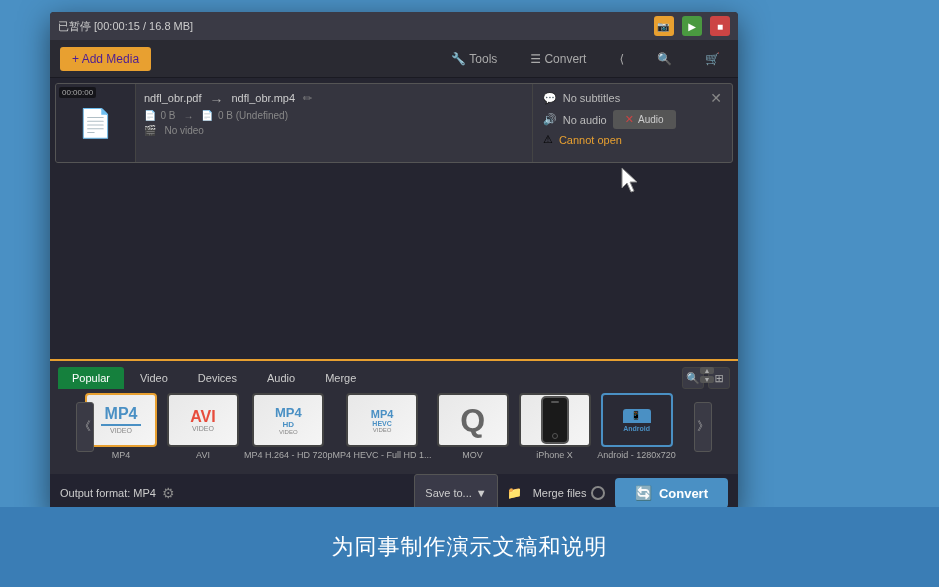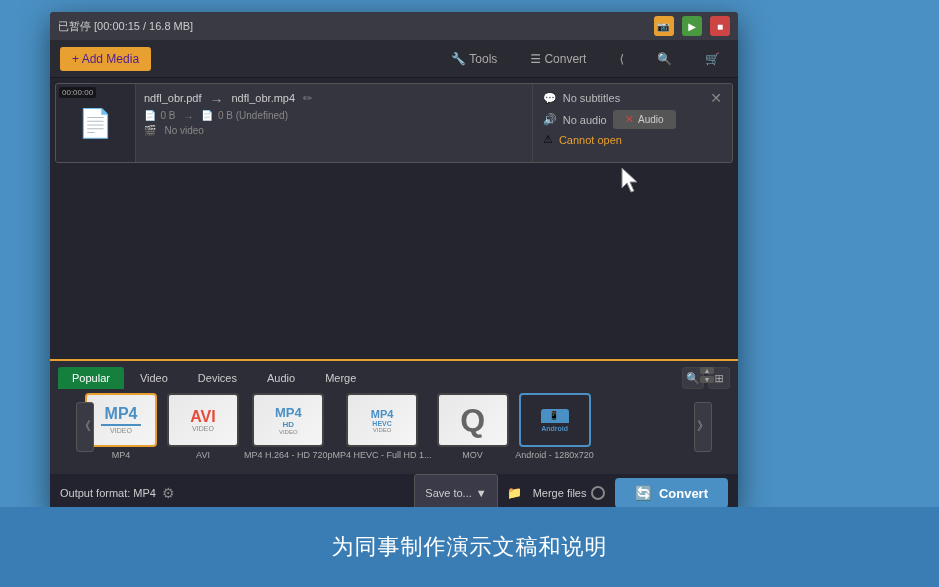--- a/index.html
+++ b/index.html
@@ -673,20 +673,29 @@
           <span class="format-label">MP4 HEVC - Full HD 1...</span>
         </div>
 
         <div class="format-item">
           <div class="format-icon-box mov-icon">
             <span class="mov-q" style="color:#666">Q</span>
           </div>
           <span class="format-label">MOV</span>
         </div>
 
+        <div class="format-item">
+          <div class="format-icon-box iphone-icon">
+            <div style="width:28px;height:48px;background:#1a1a1a;border-radius:5px;border:2px solid #555;position:relative">
+              <div style="position:absolute;top:3px;left:50%;transform:translateX(-50%);width:8px;height:2px;background:#555;border-radius:1px"></div>
+              <div style="position:absolute;bottom:3px;left:50%;transform:translateX(-50%);width:6px;height:6px;border:1px solid #555;border-radius:50%"></div>
+            </div>
+          </div>
+          <span class="format-label">iPhone X</span>
+        </div>
 
         <div class="format-item">
           <div class="format-icon-box android-icon">
             <div style="display:flex;flex-direction:column;align-items:center;gap:2px">
               <div style="width:28px;height:14px;background:#4a90c4;border-radius:3px 3px 0 0;display:flex;align-items:center;justify-content:center">
                 <span style="font-size:8px;color:white">📱</span>
               </div>
               <span style="font-size:7px;color:#4a90c4;font-weight:bold">Android</span>
             </div>
           </div>

